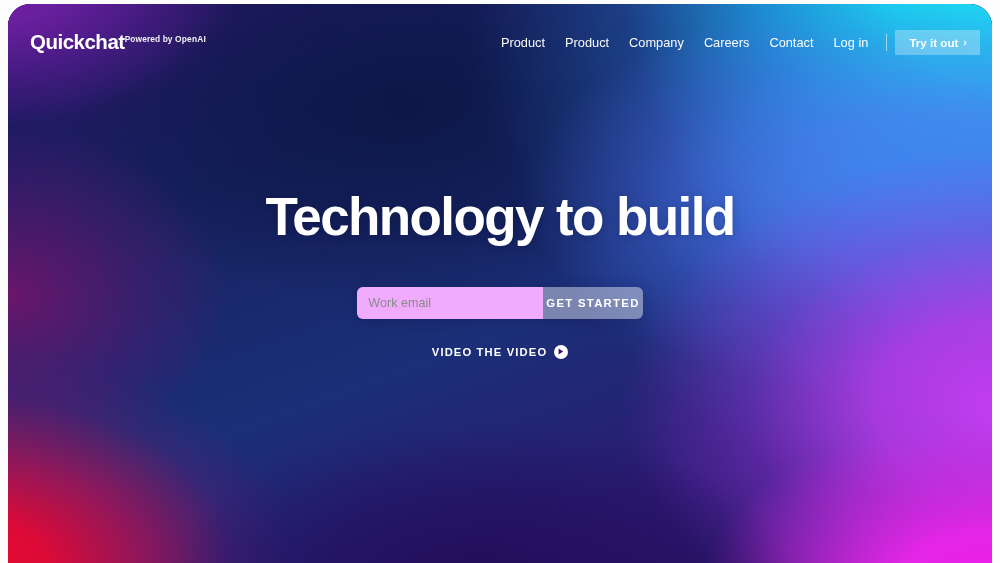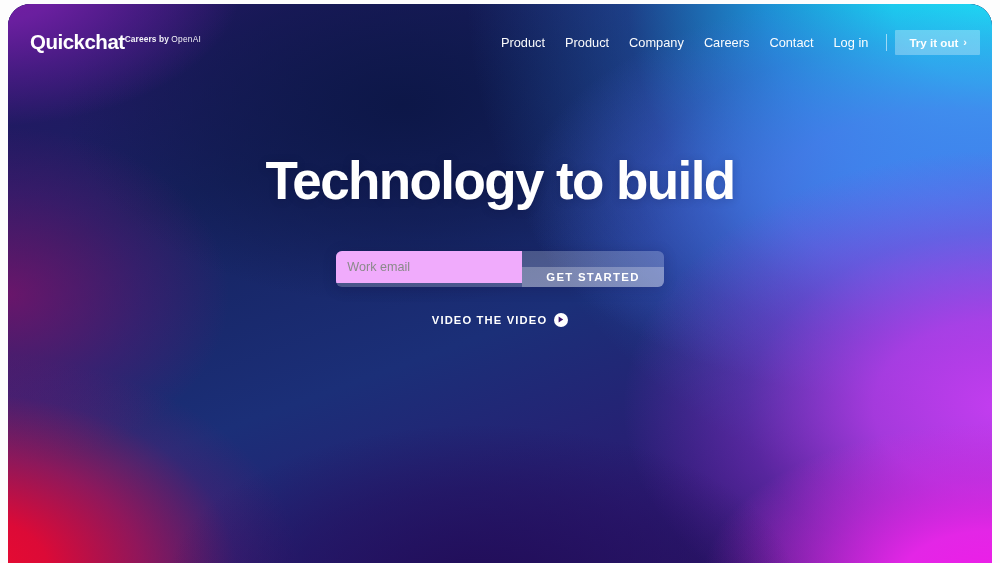--- a/index.html
+++ b/index.html
@@ -81,21 +81,21 @@
     font-weight:700;
     letter-spacing:-0.5px;
   }
   #brand-sub {
     margin-top:3px;
     font-size:8.4px;
     font-weight:600;
     color:#f2f2f7;
     letter-spacing:0.1px;
   }
-  #brand-sub b { font-weight:400; letter-spacing:0.2px; }
+  #brand-sub b { font-weight:700; letter-spacing:0.2px; }
 
   #nav {
     margin-left:auto;
     display:flex; align-items:center;
     gap:0;
   }
   .nav-link {
     color:#ffffff;
     font-size:12.8px;
     font-weight:400;
@@ -131,20 +131,21 @@
     z-index:4;
   }
   #headline {
     text-align:center;
     color:#ffffff;
     font-size:53px;
     font-weight:800;
     line-height:1.165;
     letter-spacing:-1.6px;
     text-shadow:0 1px 10px rgba(10,8,40,0.20);
+    margin-top:36px;
   }
   #headline .l { display:block; white-space:nowrap; }
 
   #signup {
     margin-top:39px;
     display:flex; align-items:stretch;
     border-radius:6px;
     overflow:hidden;
     background:rgba(255,255,255,0.22);
     box-shadow:0 2px 14px rgba(20,5,50,0.18);
@@ -153,32 +154,31 @@
     width:186px; height:32px;
     border:none; outline:none;
     background:#f0abfc;
     color:#333333;
     font-family:"Liberation Sans", sans-serif;
     font-size:12.6px;
     padding:0 11px;
   }
   #email-input::placeholder { color:#8a8a8a; }
   #get-started-btn {
-    height:20px;
+    height:32px;
     border:none;
     background:rgba(255,255,255,0.26);
     color:#ffffff;
     font-family:"Liberation Sans", sans-serif;
     font-size:11.4px;
     font-weight:700;
     letter-spacing:1.25px;
-    padding:0 24px;
+    padding:0 3px;
     cursor:pointer;
     white-space:nowrap;
-    margin-top:16px;
   }
 
   #watch-video {
     margin-top:26px;
     display:flex; align-items:center; gap:7px;
     cursor:pointer;
     text-decoration:none;
   }
   #watch-label {
     color:#ffffff;
@@ -209,21 +209,21 @@
     <div class="mesh m-magenta"></div>
     <div class="mesh m-purpleTL"></div>
     <div class="mesh m-deepleft"></div>
     <div class="mesh m-crimson"></div>
     <div class="mesh m-bottomdark"></div>
 
     <div id="topbar">
 
       <div id="brand">
         <span id="brand-name">Quickchat</span>
-        <span id="brand-sub"><span>Careers by </span><b>OpenAI</b></span>
+        <span id="brand-sub"><span>Powered by </span><b>OpenAI</b></span>
       </div>
 
       <nav id="nav">
         <a class="nav-link" href="#">Product</a>
         <a class="nav-link" href="#">Product</a>
         <a class="nav-link" href="#">Company</a>
         <a class="nav-link" href="#">Careers</a>
         <a class="nav-link" href="#">Contact</a>
         <a class="nav-link" href="#">Log in</a>
         <div id="nav-divider"></div>

